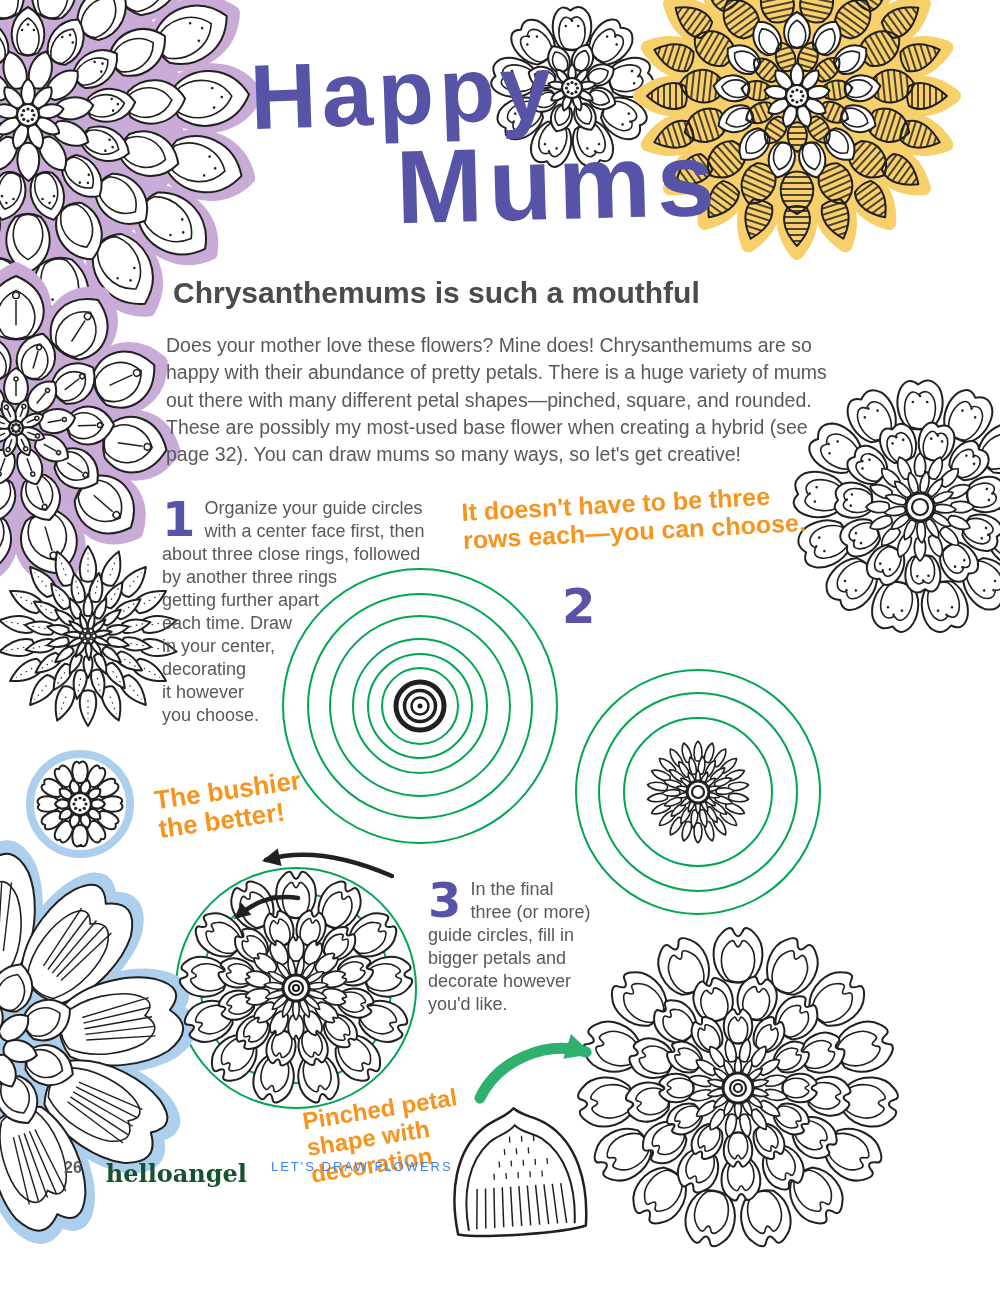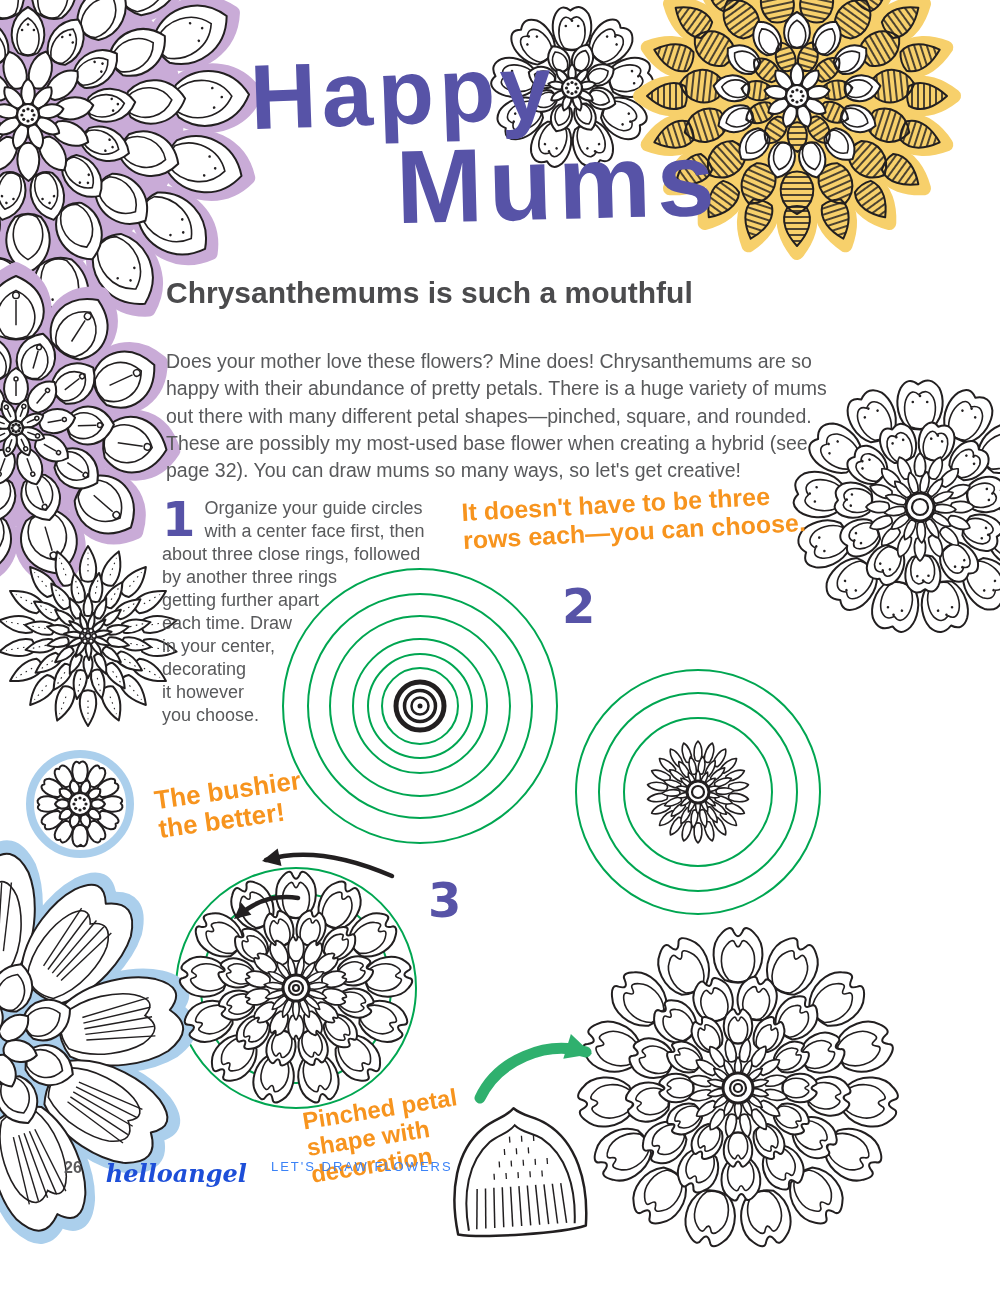--- a/index.html
+++ b/index.html
@@ -5,43 +5,43 @@
   html,body{margin:0;padding:0;background:#ffffff;}
   .page{position:relative;width:1000px;height:1294px;background:#fff;overflow:hidden;
         font-family:"Liberation Sans",sans-serif;}
   #deco{position:absolute;left:0;top:0;}
 
   .title-line1{position:absolute;left:250px;top:40px;font-size:92px;font-weight:bold;
     color:var(--purple,#5753a7);letter-spacing:5px;margin:0;transform:rotate(-2deg);}
   .title-line2{position:absolute;left:396px;top:124px;font-size:104px;font-weight:bold;
     color:var(--purple,#5753a7);letter-spacing:6px;margin:0;transform:rotate(-1.5deg);}
 
-  .subtitle{position:absolute;left:166px;top:276px;font-size:30px;font-weight:bold;
+  .subtitle{position:absolute;left:173px;top:276px;font-size:30px;font-weight:bold;
     color:var(--heading,#4b4b4d);margin:0;}
-  .intro{position:absolute;left:166px;top:348px;font-size:19.5px;line-height:1.4;
+  .intro{position:absolute;left:166px;top:332px;font-size:19.5px;line-height:1.4;
     color:var(--body,#58595b);white-space:pre-line;margin:0;}
 
   .step{position:absolute;color:var(--body,#58595b);font-size:18px;line-height:1.28;}
   .stepnum{float:left;font-size:48px;line-height:44px;font-weight:bold;
     color:var(--purple,#5753a7);margin-right:9px;font-family:"DejaVu Sans",sans-serif;}
   .steptext{white-space:pre-line;}
   .step1{left:162px;top:497px;width:330px;}
   .step2{left:562px;top:584px;width:300px;}
   .step3{left:428px;top:878px;width:190px;}
 
   .note{position:absolute;color:var(--orange,#f7941e);font-weight:bold;
     white-space:pre-line;line-height:1.12;}
   .note1{left:462px;top:489px;font-size:25px;transform:rotate(-3deg);}
   .note2{left:156px;top:776px;font-size:26px;transform:rotate(-8deg);}
   .note3{left:306px;top:1096px;font-size:24px;transform:rotate(-9deg);}
 
   .footer{position:absolute;left:64px;top:1159px;display:flex;align-items:flex-start;gap:24px;}
   .pagenum{font-size:16px;font-weight:bold;color:#5a5a5c;}
-  .brand{font-family:"DejaVu Serif",serif;font-style:italic;font-weight:bold;
-    font-size:24px;color:#1d4ed8;}
+  .brand{font-family:"DejaVu Serif",serif;font-weight:bold;
+    font-size:24px;color:#14532d;}
   .series{font-size:13px;letter-spacing:2px;color:#3b82f6;}
 </style>
 </head>
 <body>
 
 <div class="page">
 
   <svg id="deco" width="1000" height="1294" viewBox="0 0 1000 1294">
       <defs>
         <pattern id="hatch" width="6" height="6" patternUnits="userSpaceOnUse">
@@ -2542,20 +2542,26 @@
 it however
 you choose.</span>
   </div>
 
   <div class="step step2">
     <span class="stepnum">2</span>
   </div>
 
   <div class="step step3">
     <span class="stepnum">3</span>
+    <span class="steptext">In the final
+three (or more)
+guide circles, fill in
+bigger petals and
+decorate however
+you'd like.</span>
   </div>
 
   <div class="note note1">It doesn't have to be three
 rows each—you can choose.</div>
   <div class="note note2">The bushier
 the better!</div>
   <div class="note note3">Pinched petal
 shape with
 decoration</div>
 

